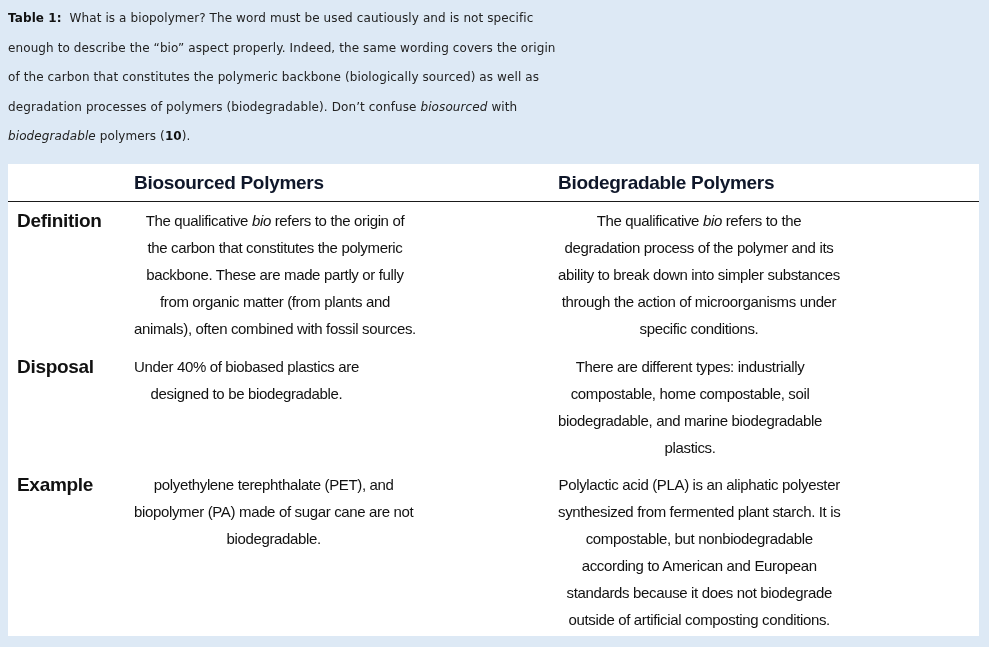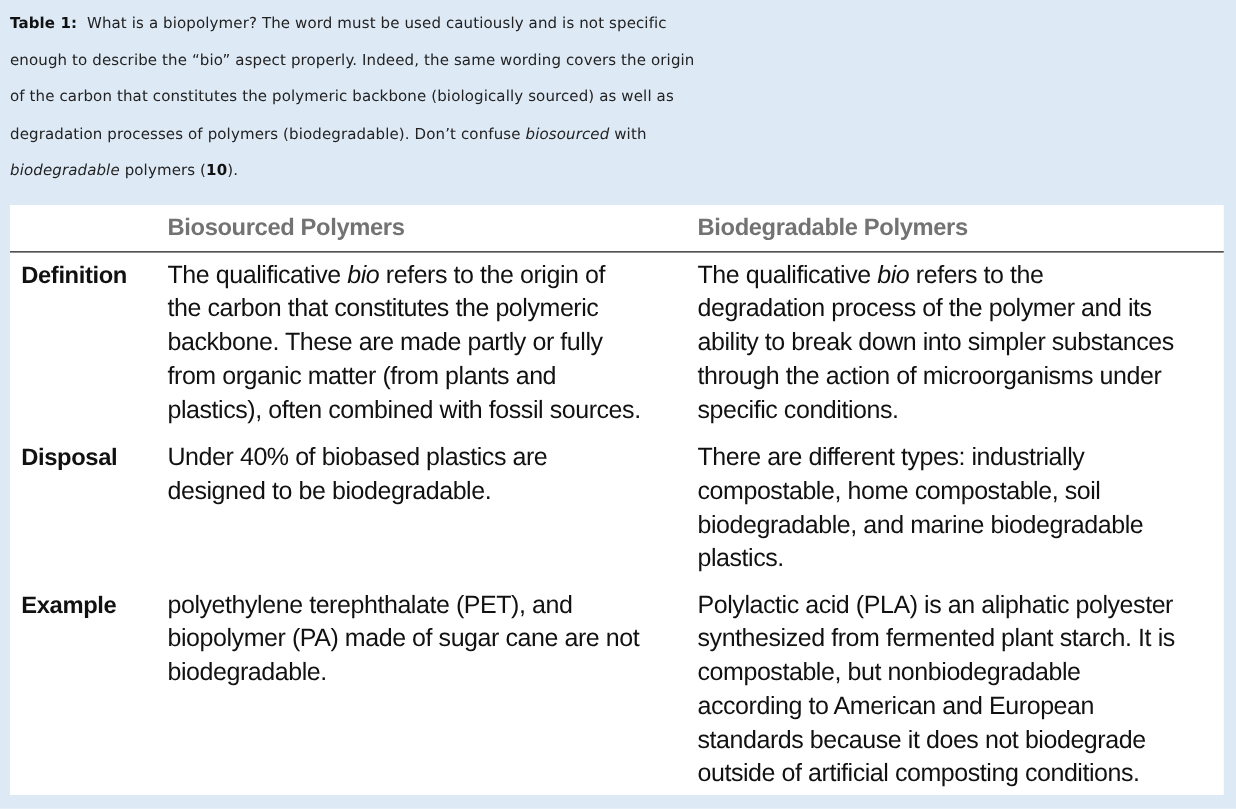--- a/index.html
+++ b/index.html
@@ -51,21 +51,21 @@
       width: 971px;
       height: 37px;
       border-bottom: 1.5px solid #1a1a1a;
     }
     .hdr .col-h {
       position: absolute;
       top: 8px;
       font-family: "Liberation Sans", sans-serif;
       font-weight: bold;
       font-size: 19px;
-      color: #737373;
+      color: #0f172a;
       letter-spacing: -0.3px;
     }
     .row {
       position: absolute;
       left: 0;
       width: 971px;
     }
     .row-label {
       position: absolute;
       left: 9px;
@@ -74,24 +74,25 @@
       font-weight: bold;
       font-size: 19px;
       line-height: 27px;
       color: #111;
       letter-spacing: -0.3px;
     }
     .cell {
       position: absolute;
       top: 0;
       font-family: "Liberation Sans", sans-serif;
-      font-size: 20px;
+      font-size: 15px;
       line-height: 27px;
       color: #111;
       letter-spacing: -0.35px;
+      text-align: center;
     }
     .cell .ln {
       display: block;
       white-space: nowrap;
     }
     .cell i { font-style: italic; }
     .c1 { left: 126px; }
     .c2 { left: 550px; }
   </style>
 </head>
@@ -111,21 +112,21 @@
     <span class="col-h" style="left:550px">Biodegradable Polymers</span>
   </div>
 
   <div class="row" style="top:43px">
     <span class="row-label">Definition</span>
     <div class="cell c1">
       <span class="ln"><span>The qualificative </span><i>bio</i><span> refers to the origin of</span></span>
       <span class="ln">the carbon that constitutes the polymeric</span>
       <span class="ln">backbone. These are made partly or fully</span>
       <span class="ln">from organic matter (from plants and</span>
-      <span class="ln">plastics), often combined with fossil sources.</span>
+      <span class="ln">animals), often combined with fossil sources.</span>
     </div>
     <div class="cell c2">
       <span class="ln"><span>The qualificative </span><i>bio</i><span> refers to the</span></span>
       <span class="ln">degradation process of the polymer and its</span>
       <span class="ln">ability to break down into simpler substances</span>
       <span class="ln">through the action of microorganisms under</span>
       <span class="ln">specific conditions.</span>
     </div>
   </div>
 

